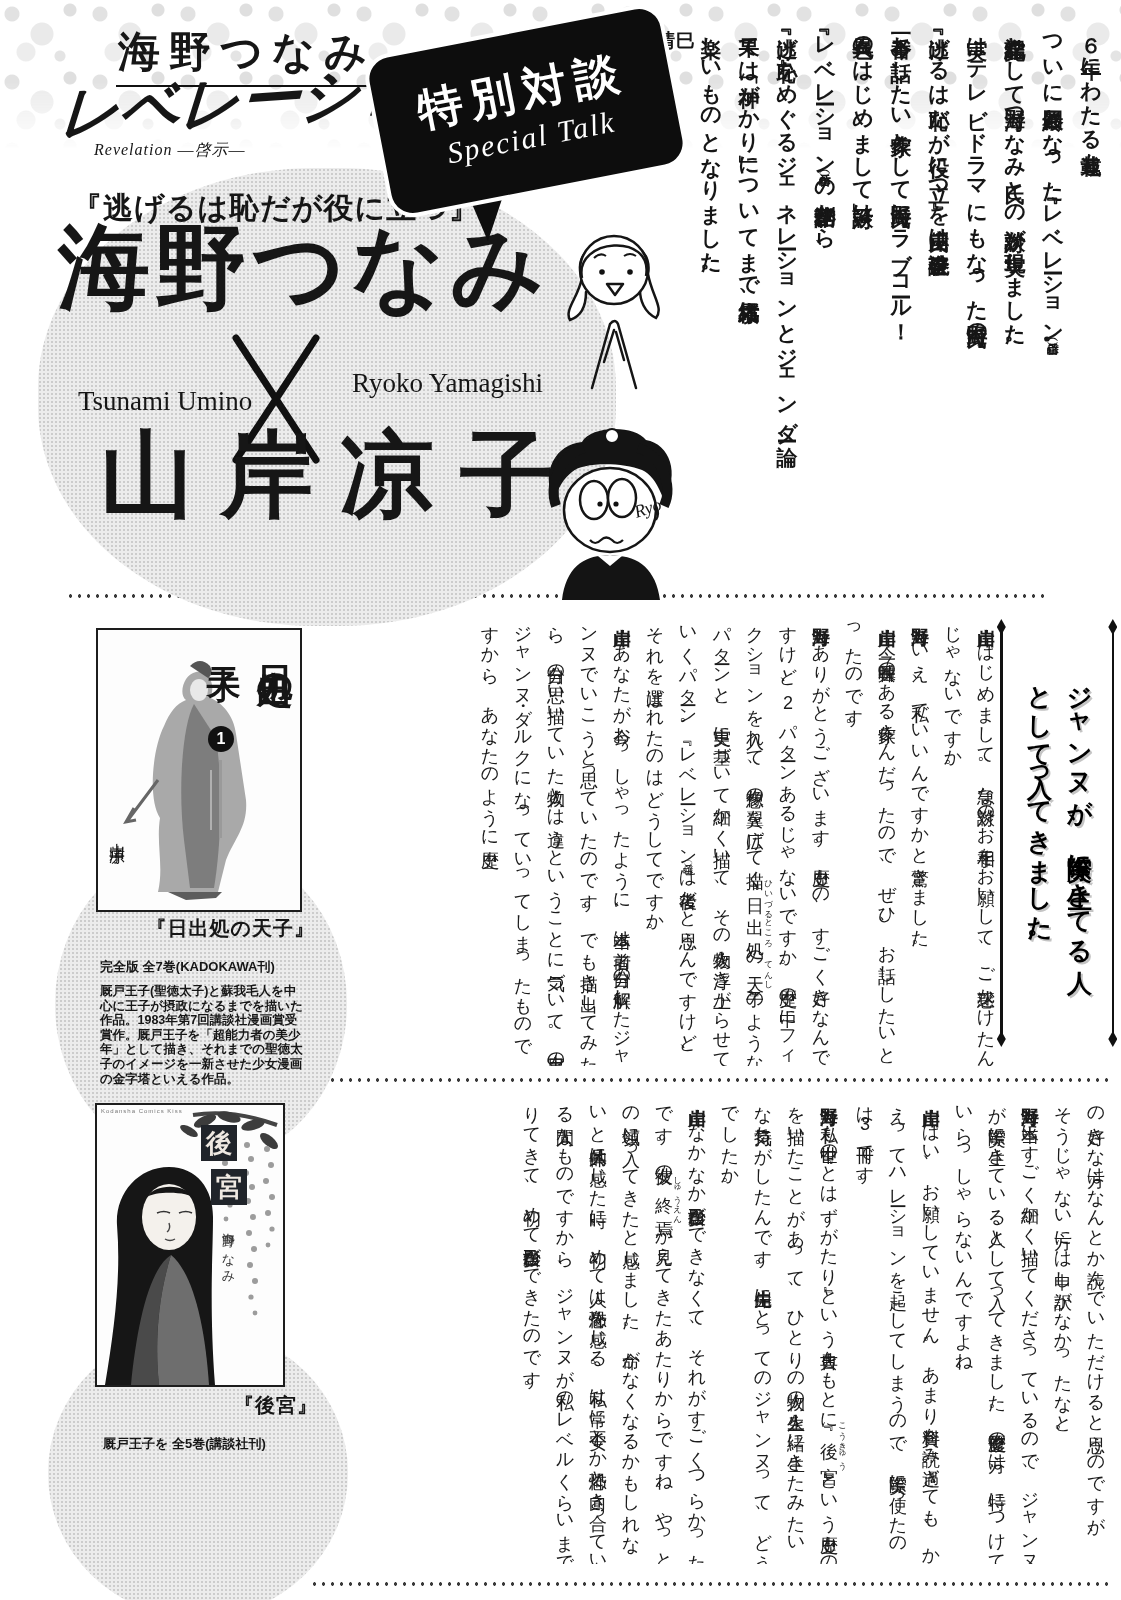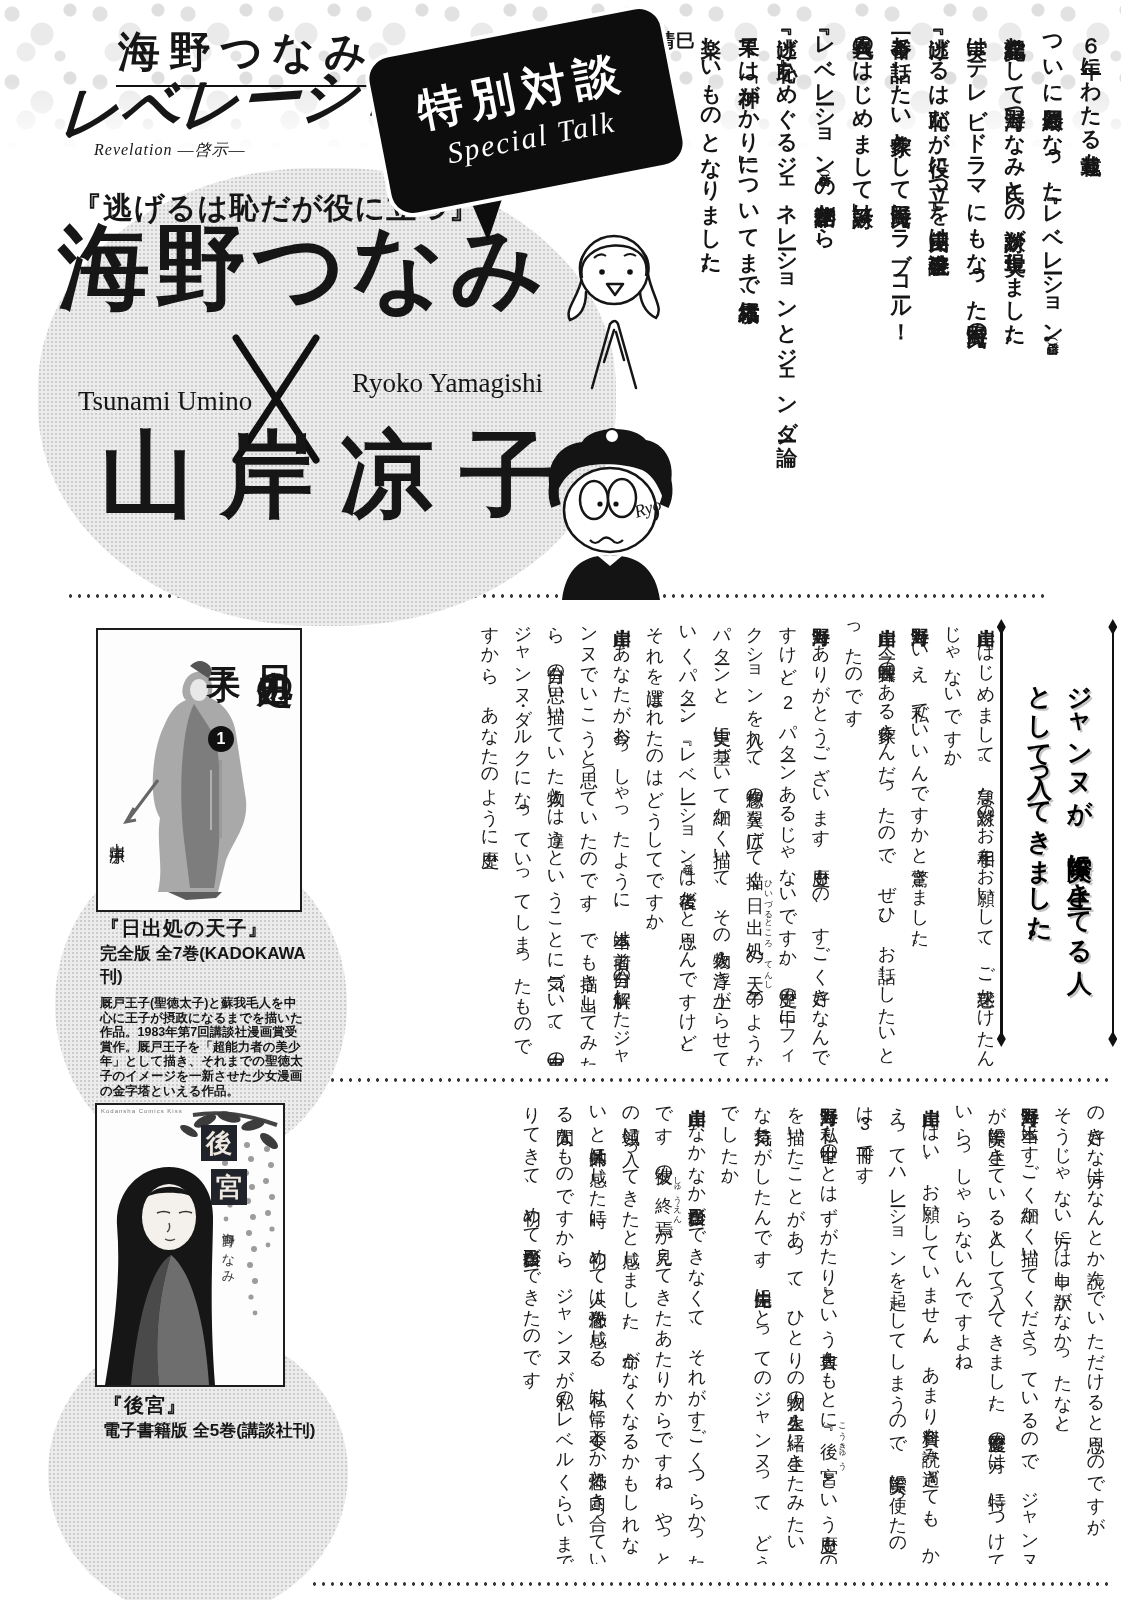--- a/index.html
+++ b/index.html
@@ -109,22 +109,22 @@
   .c2-label{position:absolute;left:4px;top:3px;font-size:6px;color:#777;letter-spacing:1px;}
   .c2-title{position:absolute;left:104px;top:20px;display:flex;flex-direction:column;gap:8px;}
   .c2-title .tile{width:36px;height:36px;background:#20242a;color:#efe9e2;
     font-family:"Liberation Serif",serif;font-size:26px;font-weight:bold;
     display:flex;align-items:center;justify-content:center;}
   .c2-title .tile:nth-child(2){margin-left:10px;}
   .c2-author{position:absolute;left:122px;top:118px;font-family:"Liberation Serif",serif;
     font-size:13px;height:86px;color:#333;letter-spacing:2px;}
   .caption{position:absolute;width:215px;z-index:2;}
   .cap1{left:100px;top:915px;} .cap2{left:103px;top:1392px;}
-  .cap-title{font-size:20px;font-weight:bold;letter-spacing:1px;}
-  .cap-edition{font-size:17px;font-weight:bold;margin-top:0;}
+  .cap-title{font-size:20px;font-weight:bold;letter-spacing:1px;text-align:right;}
+  .cap-edition{font-size:13px;font-weight:bold;margin-top:16px;}
   .cap-body{font-size:12.5px;line-height:14.6px;margin-top:8px;font-weight:600;width:208px;}
 </style>
 </head>
 <body>
 
 <div class="page">
 
   <div class="lace"></div>
 
   <div class="kanketsu">海野つなみ</div>
@@ -298,16 +298,16 @@
     </svg>
     <div class="c2-label">Kodansha Comics Kiss</div>
     <div class="c2-title">
         <span class="tile">後</span>
         <span class="tile">宮</span>
       </div>
     <div class="c2-author v">海野つなみ</div>
   </div>
   <div class="caption cap2">
     <div class="cap-title">『後宮』</div>
-    <div class="cap-edition">電子書籍版 全5巻(講談社刊)</div>
+    <div class="cap-edition">厩戸王子を 全5巻(講談社刊)</div>
   </div>
 
 </div>
 
 </body></html>

